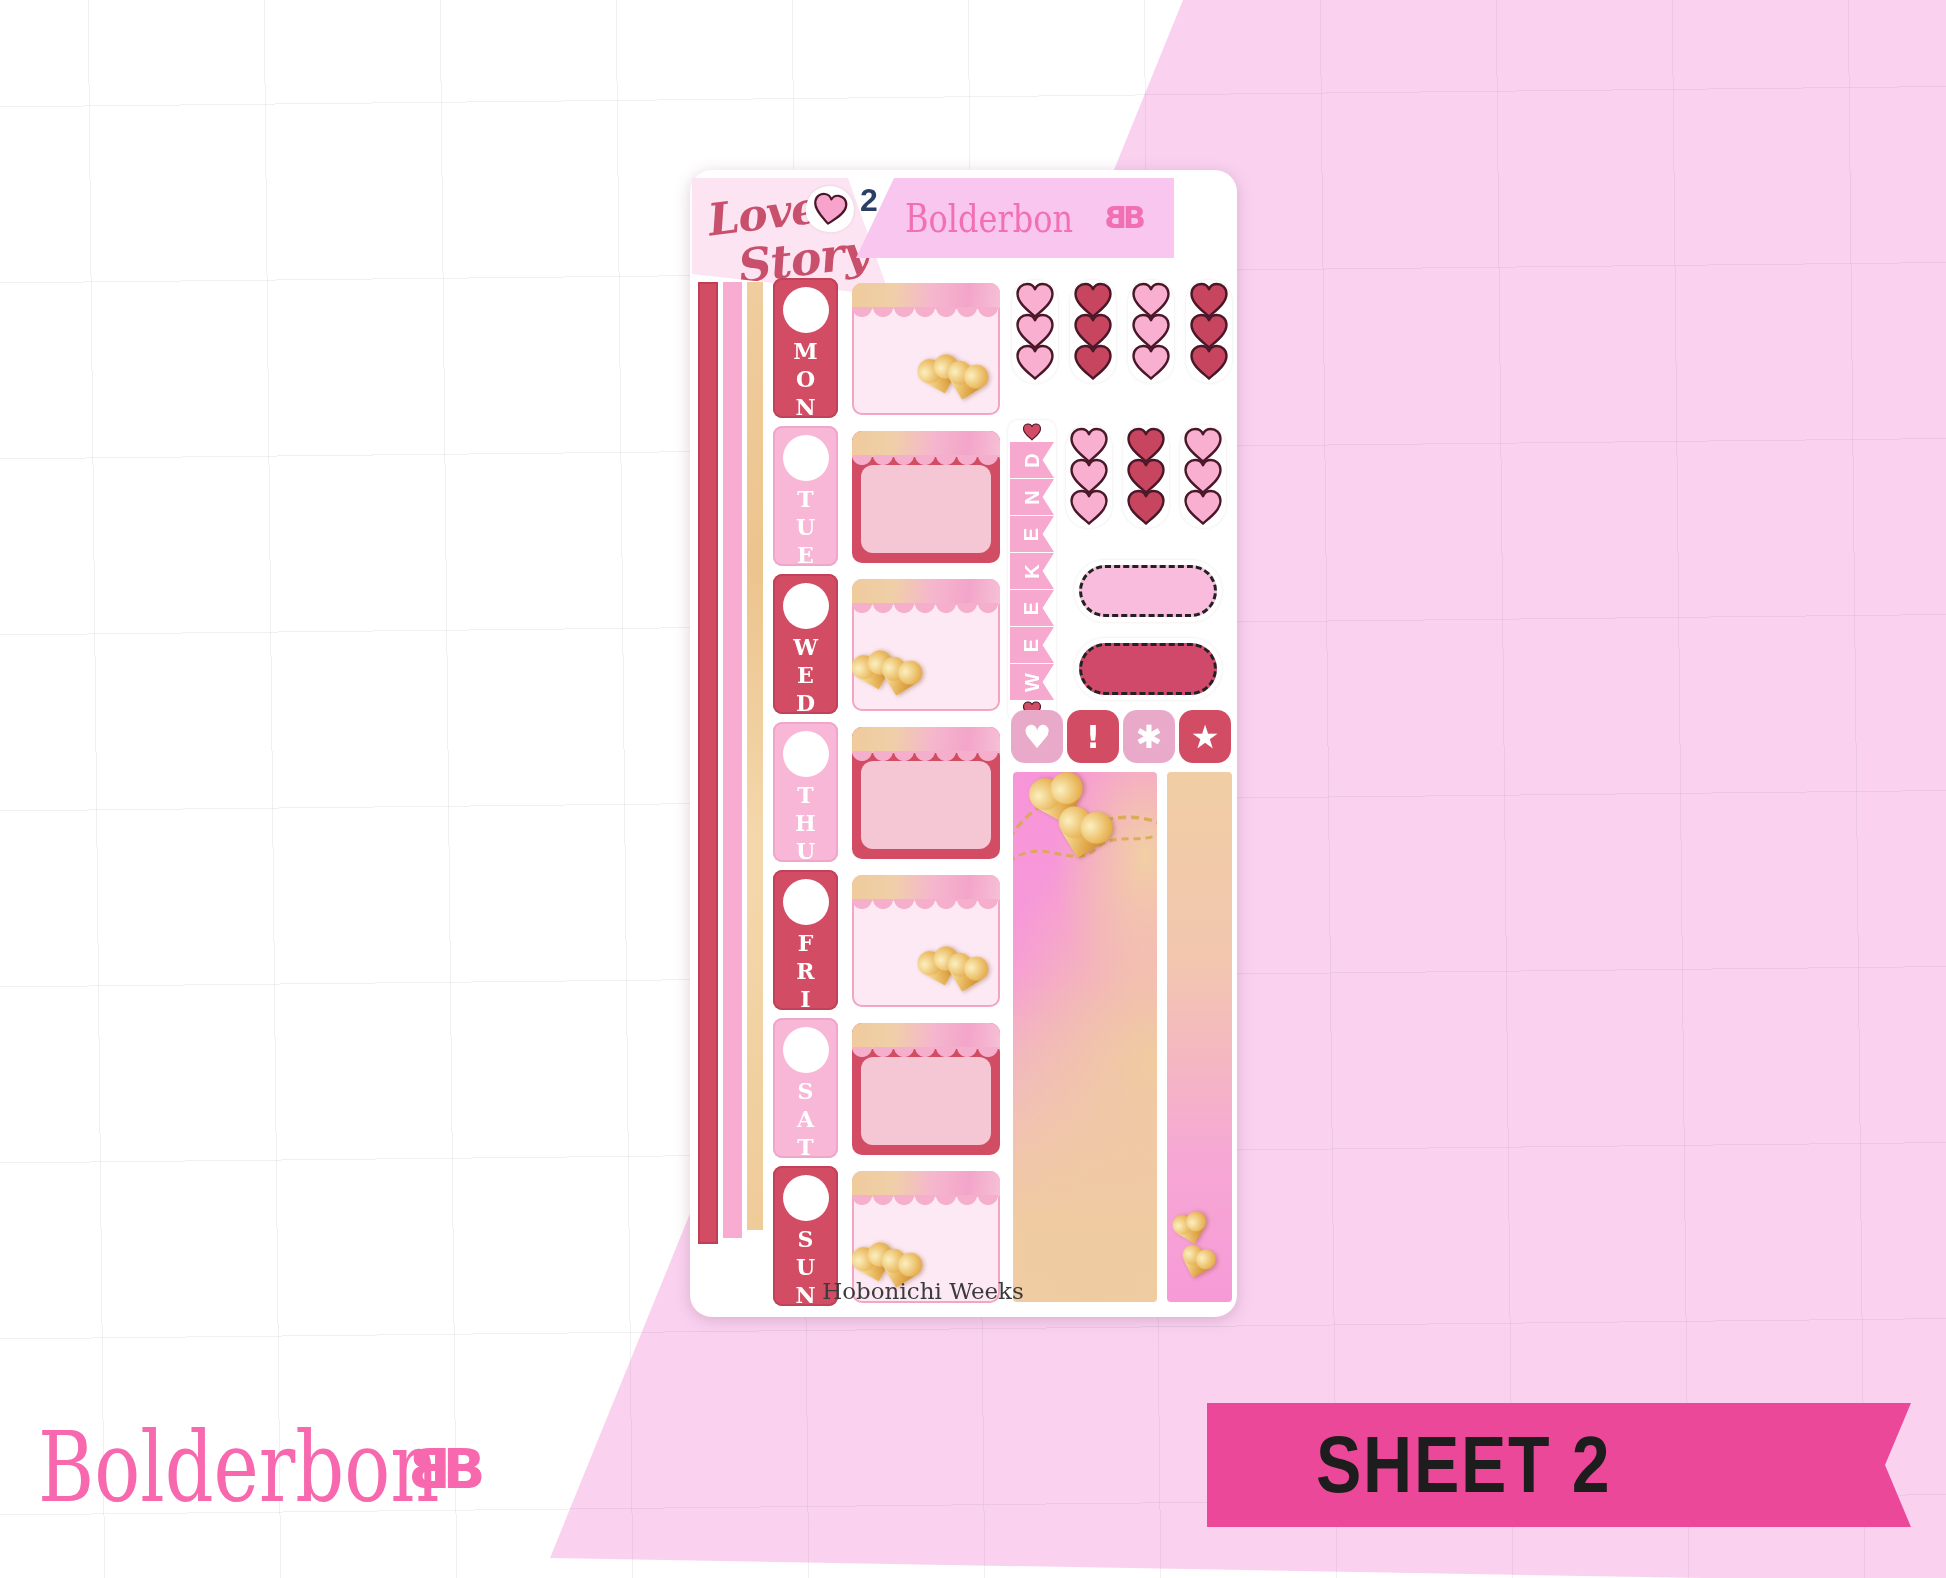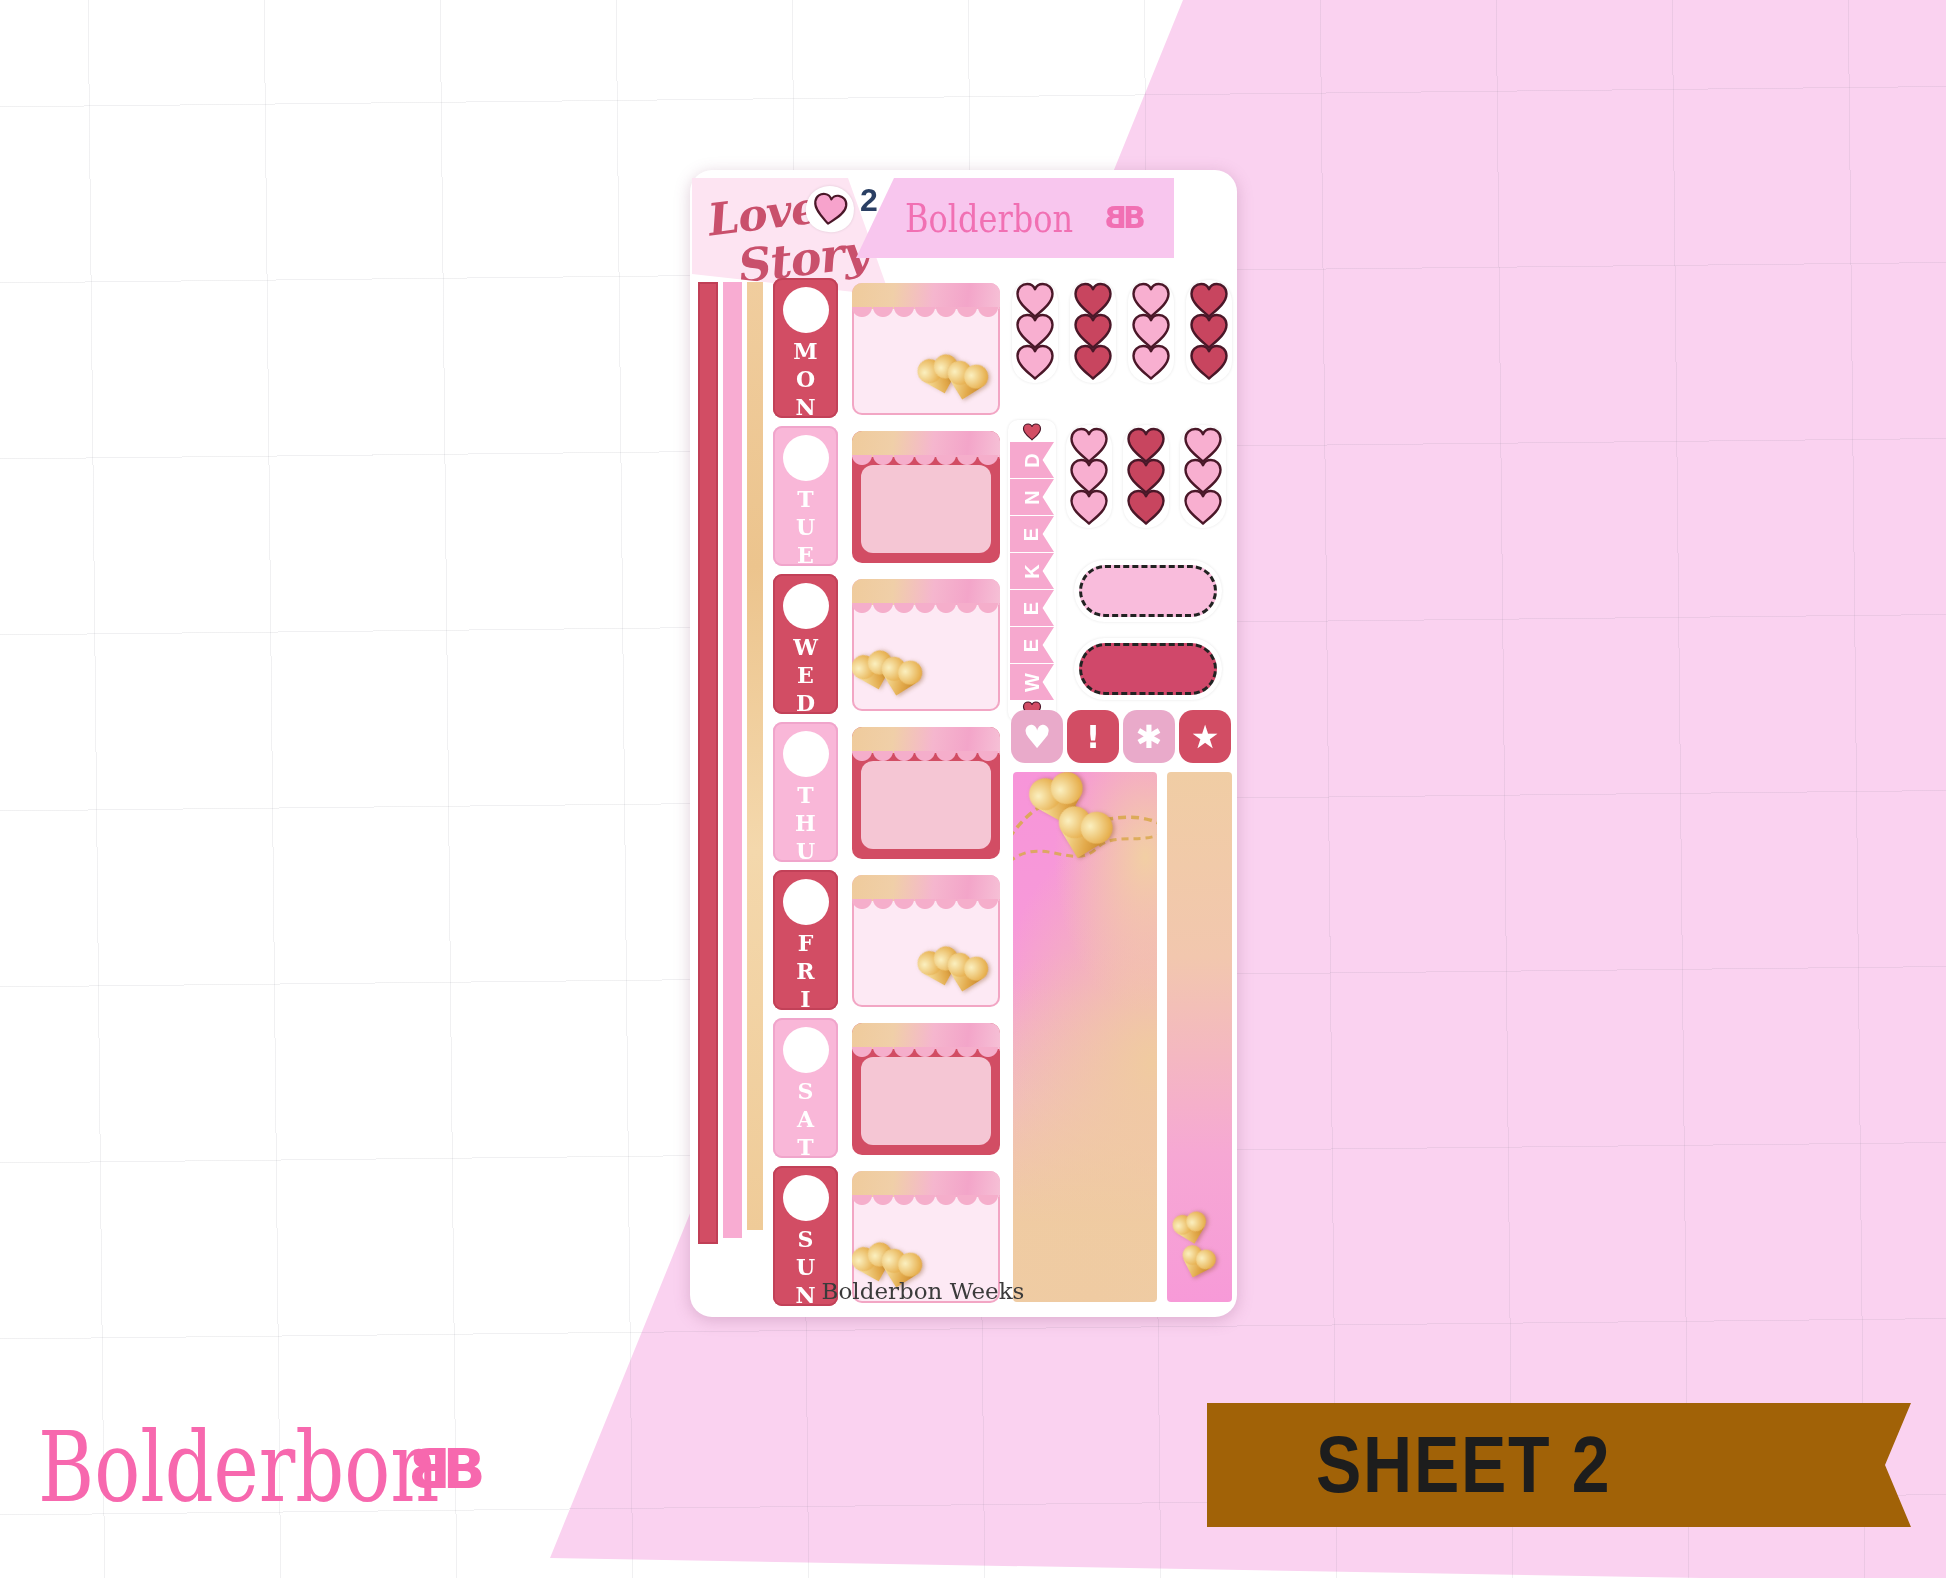--- a/index.html
+++ b/index.html
@@ -134,21 +134,21 @@
   .hobonichi{position:absolute;left:123px;top:1108px;width:220px;text-align:center;
     font-family:"DejaVu Serif",serif;font-size:23px;color:#3b3b3b;}
 
   
   .brand-big{position:absolute;left:38px;top:1418px;color:#F768AE;font-family:"DejaVu Serif",serif;
     font-size:98px;transform:scaleX(.78);transform-origin:left center;white-space:nowrap;line-height:1;}
   .mono-footer{position:absolute;left:408px;top:1436px;font-size:56px;color:#F768AE;}
   .mono-footer .mono{color:#F768AE;font-size:56px;}
 
   
-  .sheet-tag{position:absolute;left:1207px;top:1403px;width:704px;height:124px;background:#a16207;
+  .sheet-tag{position:absolute;left:1207px;top:1403px;width:704px;height:124px;background:#ec4899;
     clip-path:polygon(0 0,100% 0,calc(100% - 26px) 50%,100% 100%,0 100%);display:flex;align-items:center;
     justify-content:center;padding-right:190px;box-sizing:border-box;}
   .sheet-tag span{font-family:"Liberation Sans",sans-serif;font-weight:bold;font-size:80px;
     letter-spacing:2px;color:#1d1d1d;transform:scaleX(.85);}
 </style>
 </head>
 <body>
 
 <svg width="0" height="0" style="position:absolute" aria-hidden="true">
   <defs>
@@ -427,21 +427,21 @@
   </div>
   <div class="nwashi">
     <div class="gwrap small h1">
         <div class="gh"></div>
       </div>
     <div class="gwrap small h2">
         <div class="gh"></div>
       </div>
   </div>
 
-  <div class="hobonichi">Bolderbon Weeks</div>
+  <div class="hobonichi">Hobonichi Weeks</div>
 </div>
 
 <div class="brand-big">Bolderbon</div>
 <div class="mono-footer">
   <span class="mono">
       <span class="fb">B</span>
       <span>B</span>
     </span>
 </div>
 

